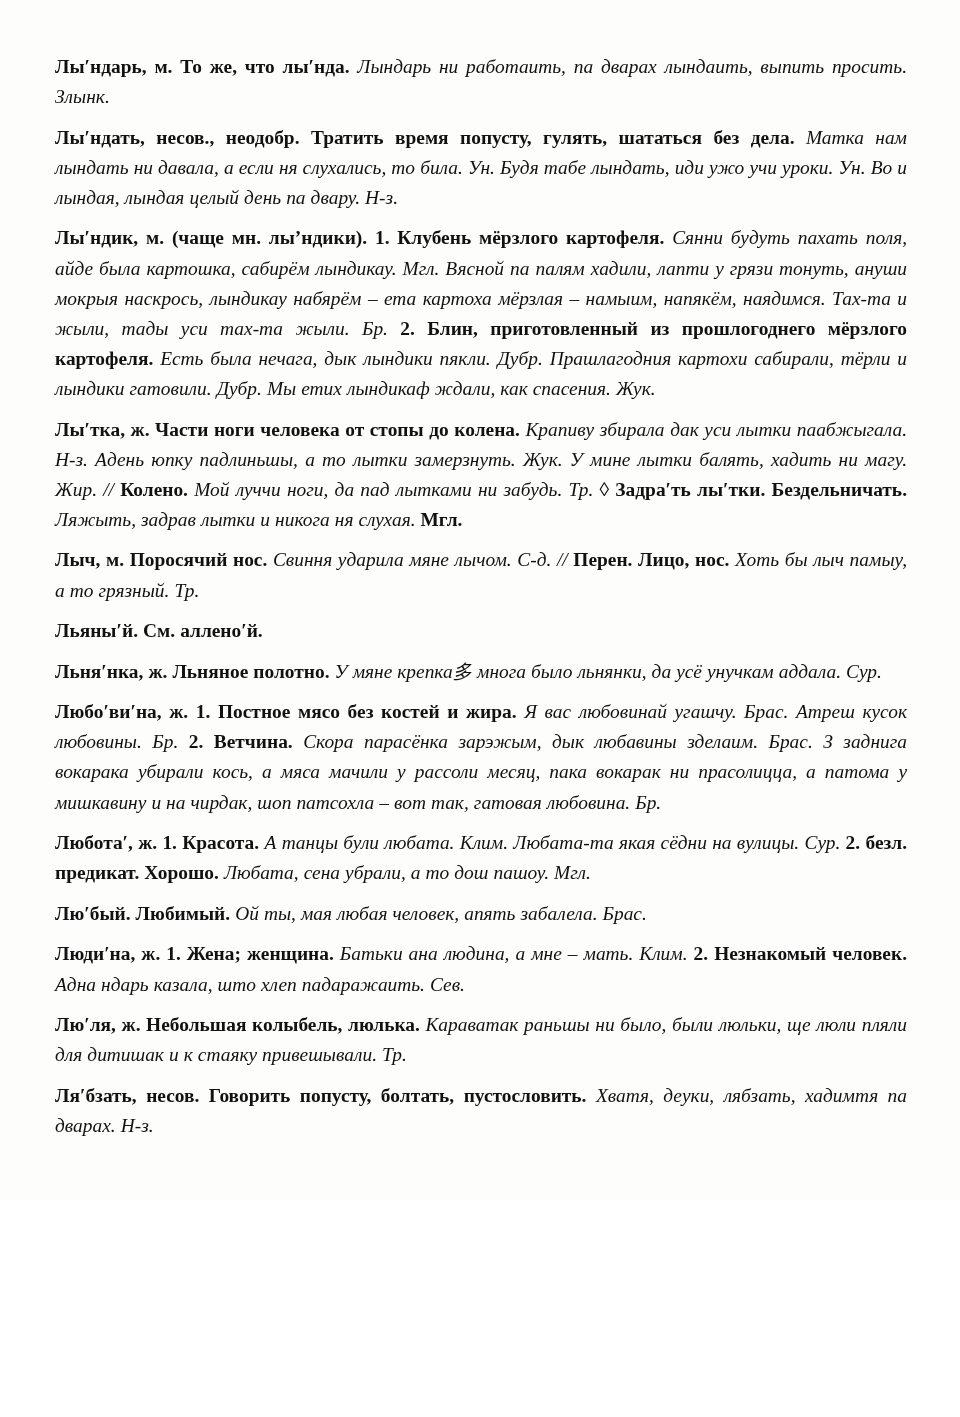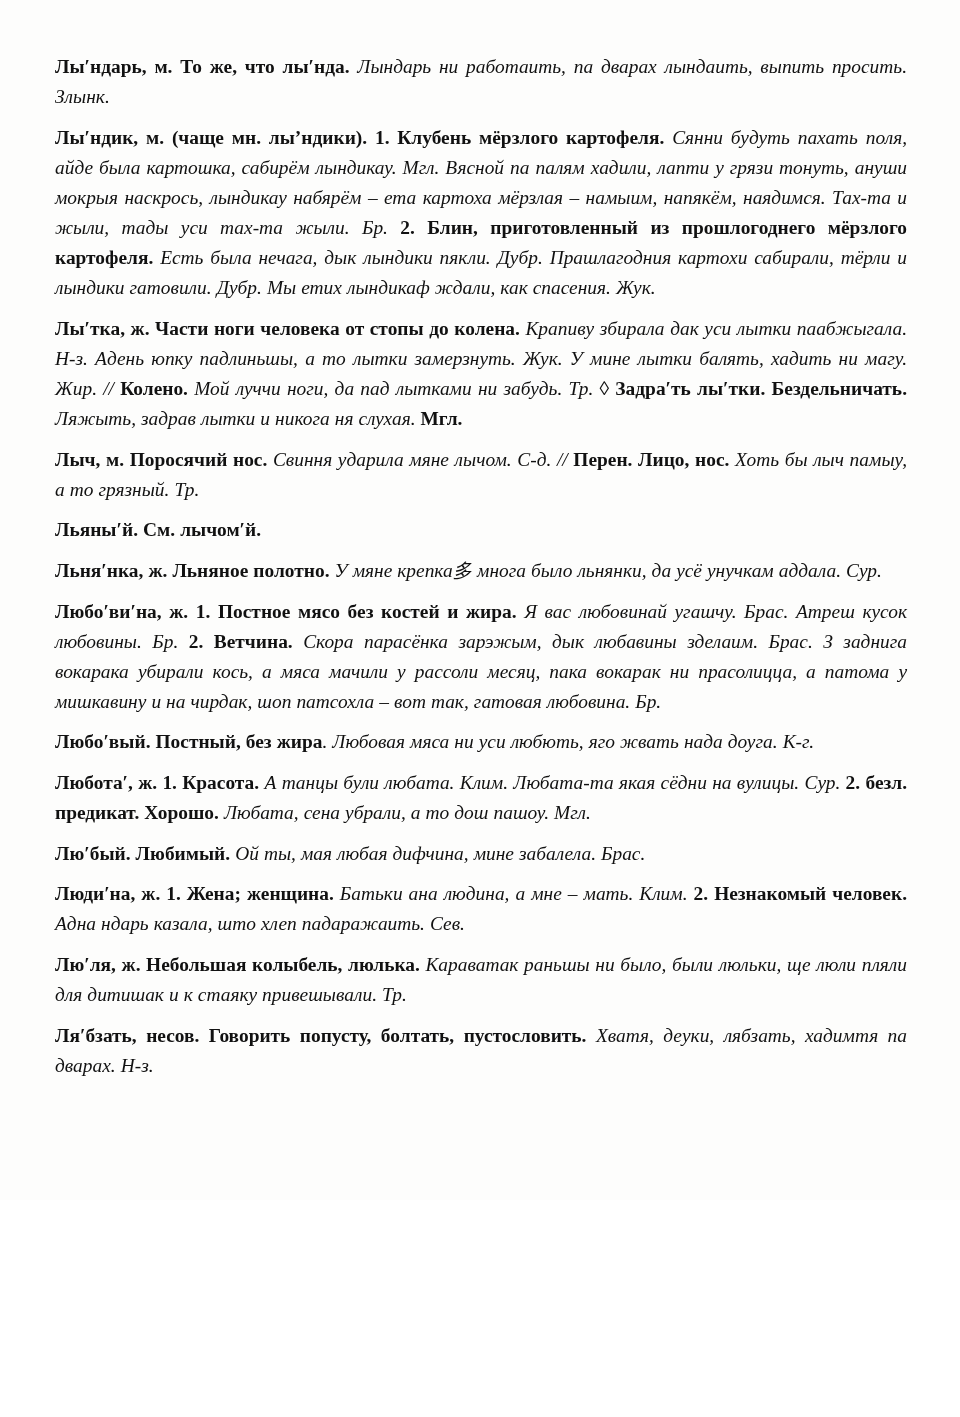--- a/index.html
+++ b/index.html
@@ -59,29 +59,29 @@
     letter-spacing: 0.5px;
   }
 </style>
 </head>
 <body>
 
 <div class="page" style="background: rgb(253, 253, 252); color: rgb(17, 17, 17);">
 
   <div class="column" id="entry-column">
       <p class="entry"><span class="b">Лы′ндарь, м. То же, что лы′нда.</span><span class="i"> Лындарь ни работаить, па дварах лындаить, выпить просить. Злынк.</span></p>
+      <p class="entry"><span class="b">Лы′ндать, несов., неодобр. Тратить время попусту, гулять, шататься без дела.</span><span class="i"> Матка нам лындать ни давала, а если ня слухались, то била. Ун.  Будя табе лындать, иди ужо учи уроки. Ун. Во и лындая, лындая целый день па двару. Н-з.</span></p>
       <p class="entry"><span class="b">Лы′ндик, м. (чаще мн. лы’ндики). 1. Клубень мёрзлого картофеля.</span><span class="i"> Сянни будуть па­хать поля, айде была картошка, сабирём лындикау. Мгл. Вясной па палям хадили, лапти у грязи тонуть, ануши мокрыя наскрось, лындикау набярём – ета картоха мёрзлая – на­мыим, напякём, наядимся. Тах-та и жыли, тады уси тах-та жыли. Бр. </span><span class="b">2. Блин, приго­товленный из прошлогоднего мёрзлого картофеля.</span><span class="i"> Есть была нечага, дык лындики пякли. Дубр. Прашлагодния картохи сабирали, тёрли и лындики гатовили. Дубр. Мы етих лындикаф ждали, как спасения. Жук.</span></p>
       <p class="entry"><span class="b">Лы′тка, ж. Части ноги человека от стопы до колена.</span><span class="i"> Крапиву збирала дак уси лытки паабжыгала. Н-з.  Адень юпку падлиньшы, а то лытки замерзнуть. Жук. У мине лытки балять, хадить ни магу. Жир. // </span><span class="b">Колено.</span><span class="i"> Мой луччи ноги, да пад лытками ни забудь. Тр. </span><span class="lozenge">◊ </span><span class="b">Задра′ть лы′тки. Бездельничать.</span><span class="i"> Ляжыть, задрав лытки и никога ня слухая. </span><span class="b">Мгл.</span></p>
       <p class="entry"><span class="b">Лыч, м. Поросячий нос.</span><span class="i"> Свиння ударила мяне лычом. С-д. // </span><span class="b">Перен. Лицо, нос.</span><span class="i"> Хоть бы лыч памыу, а то грязный. Тр.</span></p>
-      <p class="entry"><span class="b">Льяны′й. См. лычом′й.</span></p>
+      <p class="entry"><span class="b">Льяны′й. См. аллено′й.</span></p>
       <p class="entry"><span class="b">Льня′нка, ж. Льняное полотно.</span><span class="i"> У мяне крепка多 многа было льнянки, да усё унучкам ад­дала. Сур.</span></p>
       <p class="entry"><span class="b">Любо′ви′на, ж. 1. Постное мясо без костей и жира.</span><span class="i"> Я вас любовинай угашчу. Брас. Ат­реш кусок любовины. Бр.  </span><span class="b">2. Ветчина.</span><span class="i"> Скора парасёнка зарэжым, дык любавины зделаим. Брас. З заднига вокарака убирали кось, а мяса мачили у рассоли месяц, пака вокарак ни прасолицца, а патома у мишкавину и на чирдак, шоп патсохла – вот так, гатовая любо­вина. Бр.</span></p>
-      <p class="entry"><span class="b">Любо′вый. Постный, без жира</span><span class="i">. Любовая мяса ни уси любють, яго жвать нада доуга. К-г.</span></p>
       <p class="entry"><span class="b">Любота′, ж. 1. Красота.</span><span class="i"> А танцы були любата. Клим. Любата-та якая сёдни на вулицы. Сур. </span><span class="b">2. безл. предикат. Хорошо.</span><span class="i"> Любата, сена убрали, а то дош пашоу. Мгл.</span></p>
-      <p class="entry"><span class="b">Лю′бый. Любимый.</span><span class="i"> Ой ты, мая любая дифчина, мине забалела. Брас.</span></p>
+      <p class="entry"><span class="b">Лю′бый. Любимый.</span><span class="i"> Ой ты, мая любая человек, апять забалела. Брас.</span></p>
       <p class="entry"><span class="b">Люди′на, ж. 1. Жена; женщина.</span><span class="i"> Батьки ана людина, а мне – мать. Клим.  </span><span class="b">2. Незнако­мый человек.</span><span class="i"> Адна ндарь казала, што хлеп падаражаить. Сев.</span></p>
       <p class="entry"><span class="b">Лю′ля, ж. Небольшая колыбель, люлька.</span><span class="i"> Караватак раньшы ни было, были люльки, ще люли пляли для дитишак и к  стаяку привешывали. Тр.</span></p>
       <p class="entry"><span class="b">Ля′бзать, несов. Говорить попусту, болтать, пустословить.</span><span class="i"> Хватя, деуки, лябзать, ха­димтя па дварах. Н-з.</span></p>
     </div>
 
   <div class="folio">191</div>
 
 </div>
 
 </body></html>

